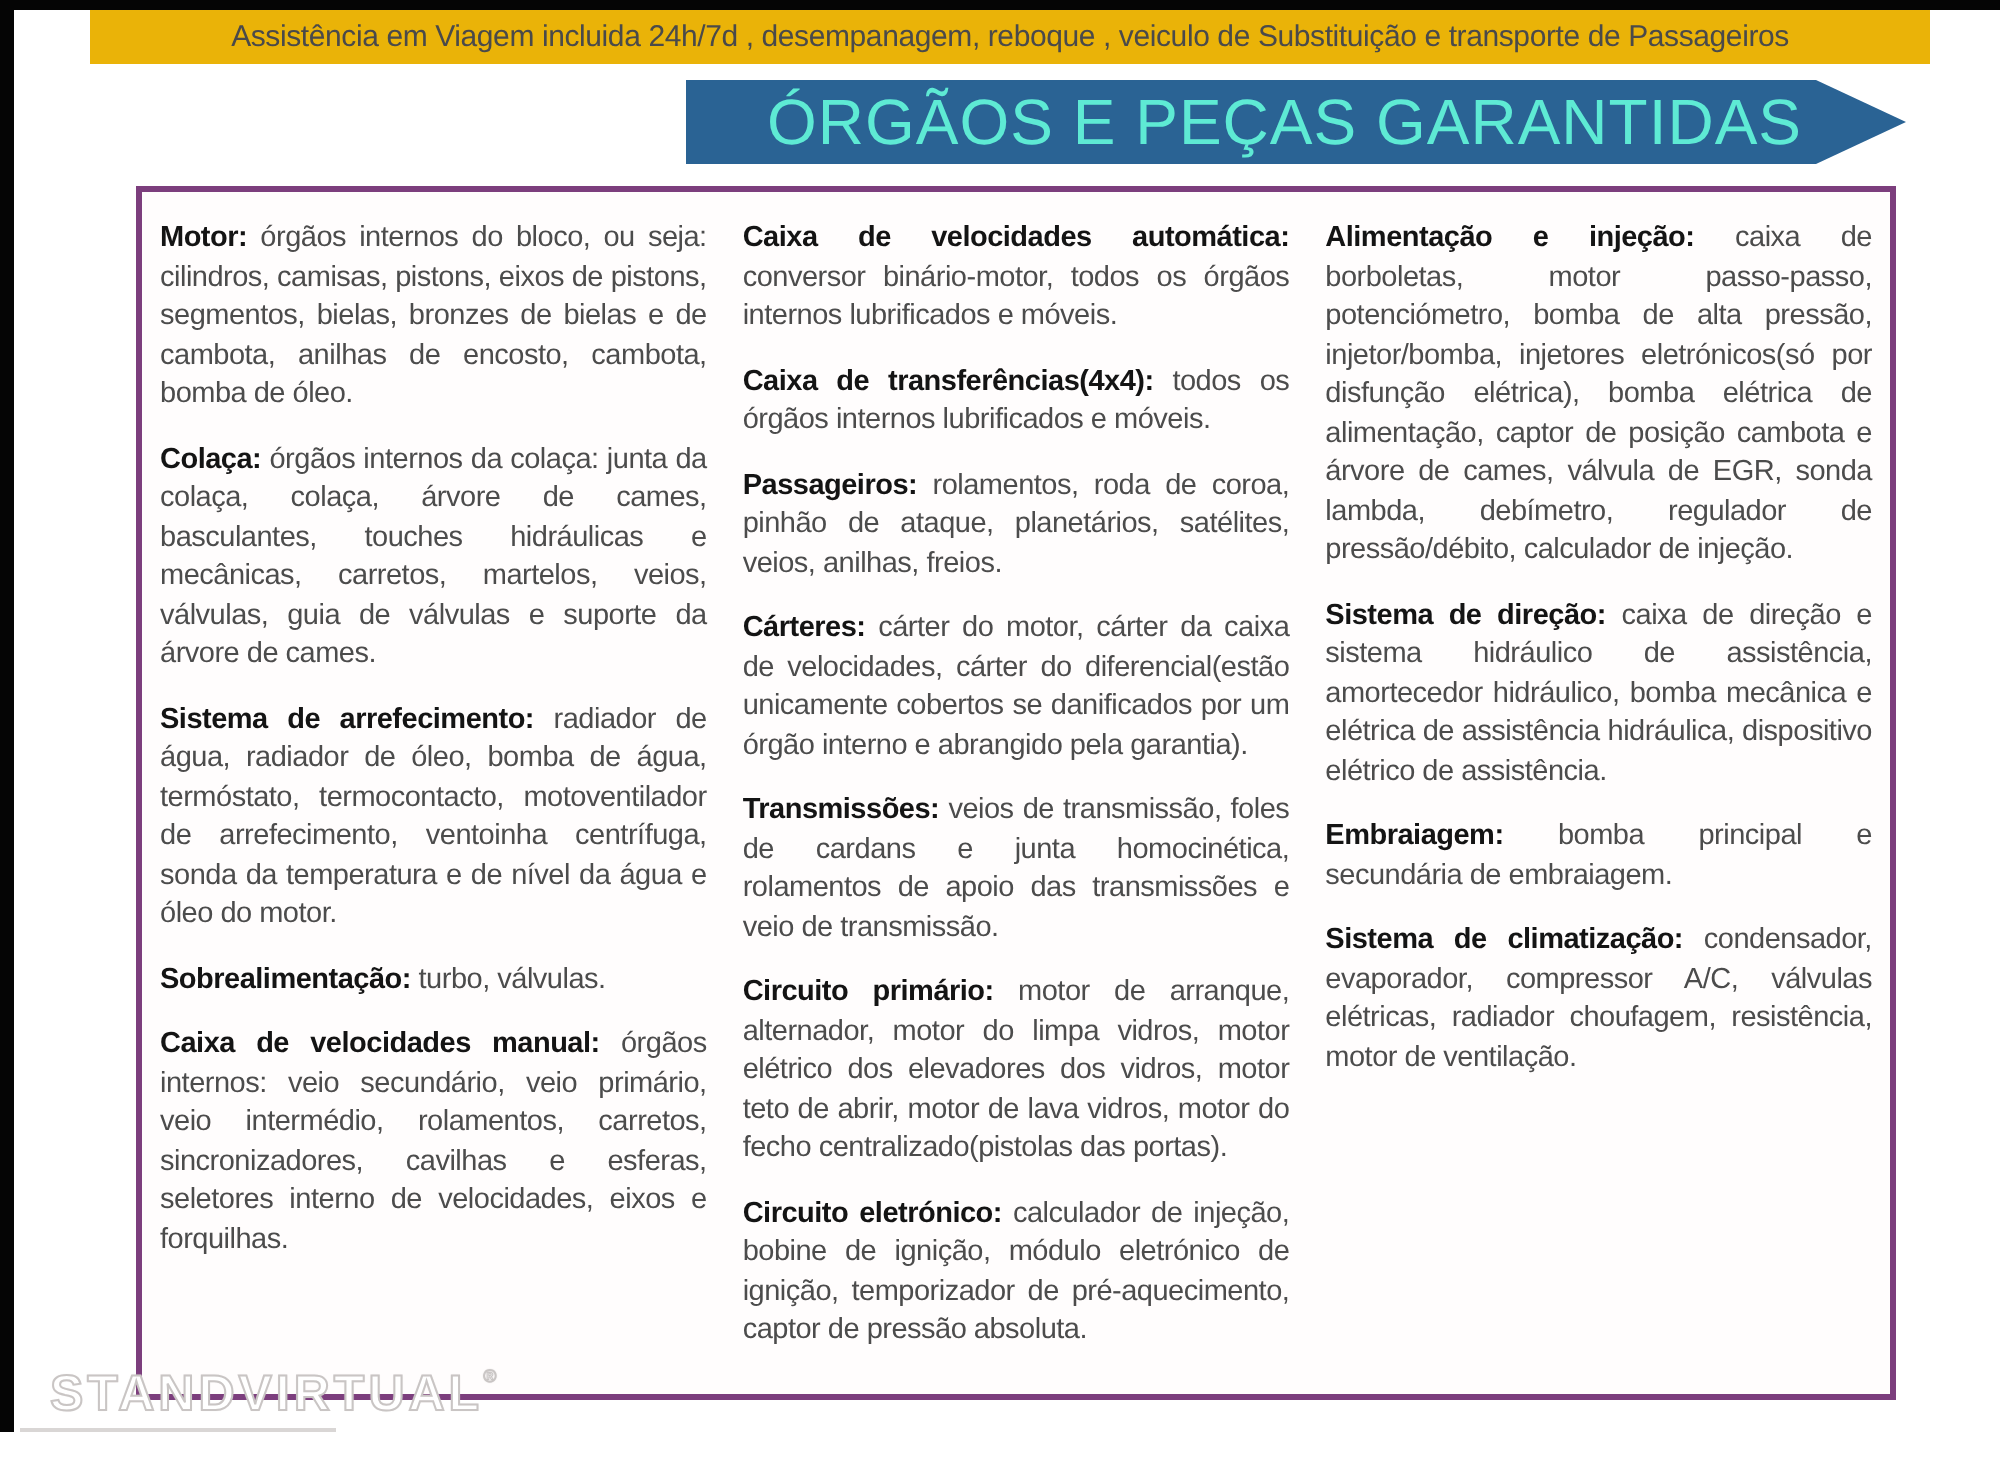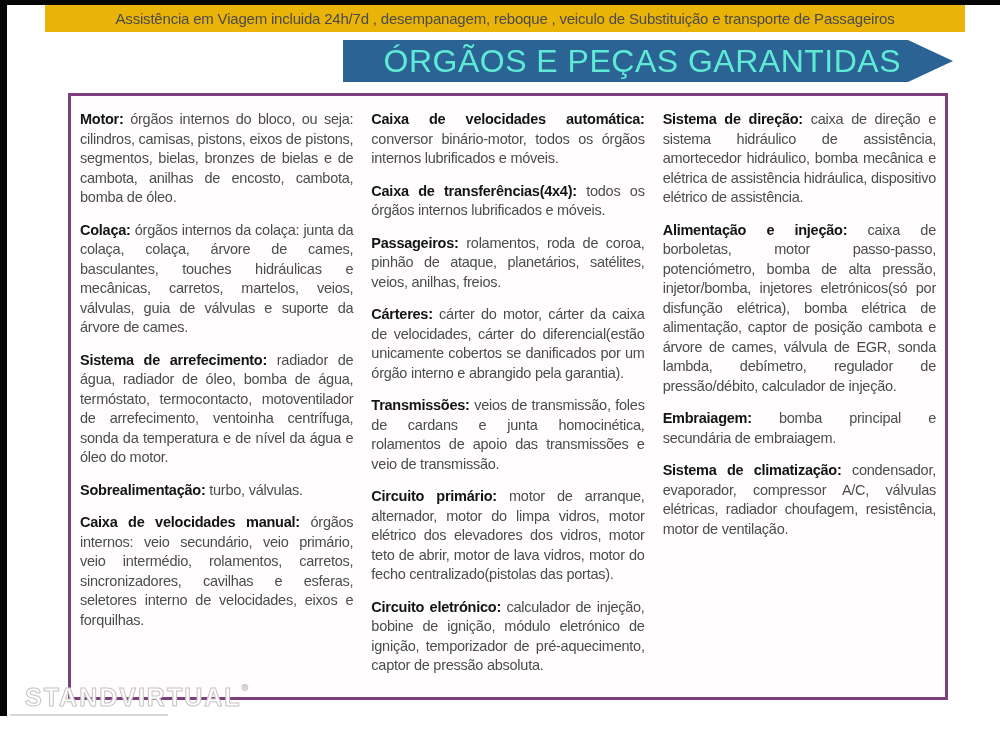--- a/index.html
+++ b/index.html
@@ -82,22 +82,22 @@
     <div class="col">
         <p class="para"><b>Caixa de velocidades automática:</b> conversor binário-motor, todos os órgãos internos lubrificados e móveis.</p>
         <p class="para"><b>Caixa de transferências(4x4):</b> todos os órgãos internos lubrificados e móveis.</p>
         <p class="para"><b>Passageiros:</b> rolamentos, roda de coroa, pinhão de ataque, planetários, satélites, veios, anilhas, freios.</p>
         <p class="para"><b>Cárteres:</b> cárter do motor, cárter da caixa de velocidades, cárter do diferencial(estão unicamente cobertos se danificados por um órgão interno e abrangido pela garantia).</p>
         <p class="para"><b>Transmissões:</b> veios de transmissão, foles de cardans e junta homocinética, rolamentos de apoio das transmissões e veio de transmissão.</p>
         <p class="para"><b>Circuito primário:</b> motor de arranque, alternador, motor do limpa vidros, motor elétrico dos elevadores dos vidros, motor teto de abrir, motor de lava vidros, motor do fecho centralizado(pistolas das portas).</p>
         <p class="para"><b>Circuito eletrónico:</b> calculador de injeção, bobine de ignição, módulo eletrónico de ignição, temporizador de pré-aquecimento, captor de pressão absoluta.</p>
       </div>
     <div class="col">
+        <p class="para"><b>Alimentação e injeção:</b> caixa de borboletas, motor passo-passo, potenciómetro, bomba de alta pressão, injetor/bomba, injetores eletrónicos(só por disfunção elétrica), bomba elétrica de alimentação, captor de posição cambota e árvore de cames, válvula de EGR, sonda lambda, debímetro, regulador de pressão/débito, calculador de injeção.</p>
         <p class="para"><b>Sistema de direção:</b> caixa de direção e sistema hidráulico de assistência, amortecedor hidráulico, bomba mecânica e elétrica de assistência hidráulica, dispositivo elétrico de assistência.</p>
-        <p class="para"><b>Alimentação e injeção:</b> caixa de borboletas, motor passo-passo, potenciómetro, bomba de alta pressão, injetor/bomba, injetores eletrónicos(só por disfunção elétrica), bomba elétrica de alimentação, captor de posição cambota e árvore de cames, válvula de EGR, sonda lambda, debímetro, regulador de pressão/débito, calculador de injeção.</p>
         <p class="para"><b>Embraiagem:</b> bomba principal e secundária de embraiagem.</p>
         <p class="para"><b>Sistema de climatização:</b> condensador, evaporador, compressor A/C, válvulas elétricas, radiador choufagem, resistência, motor de ventilação.</p>
       </div>
   </div>
 </div>
 
 <div class="watermark">
   <span>STANDVIRTUAL</span><span class="reg">®</span>
 </div>
 <div class="watermark-underline"></div>

